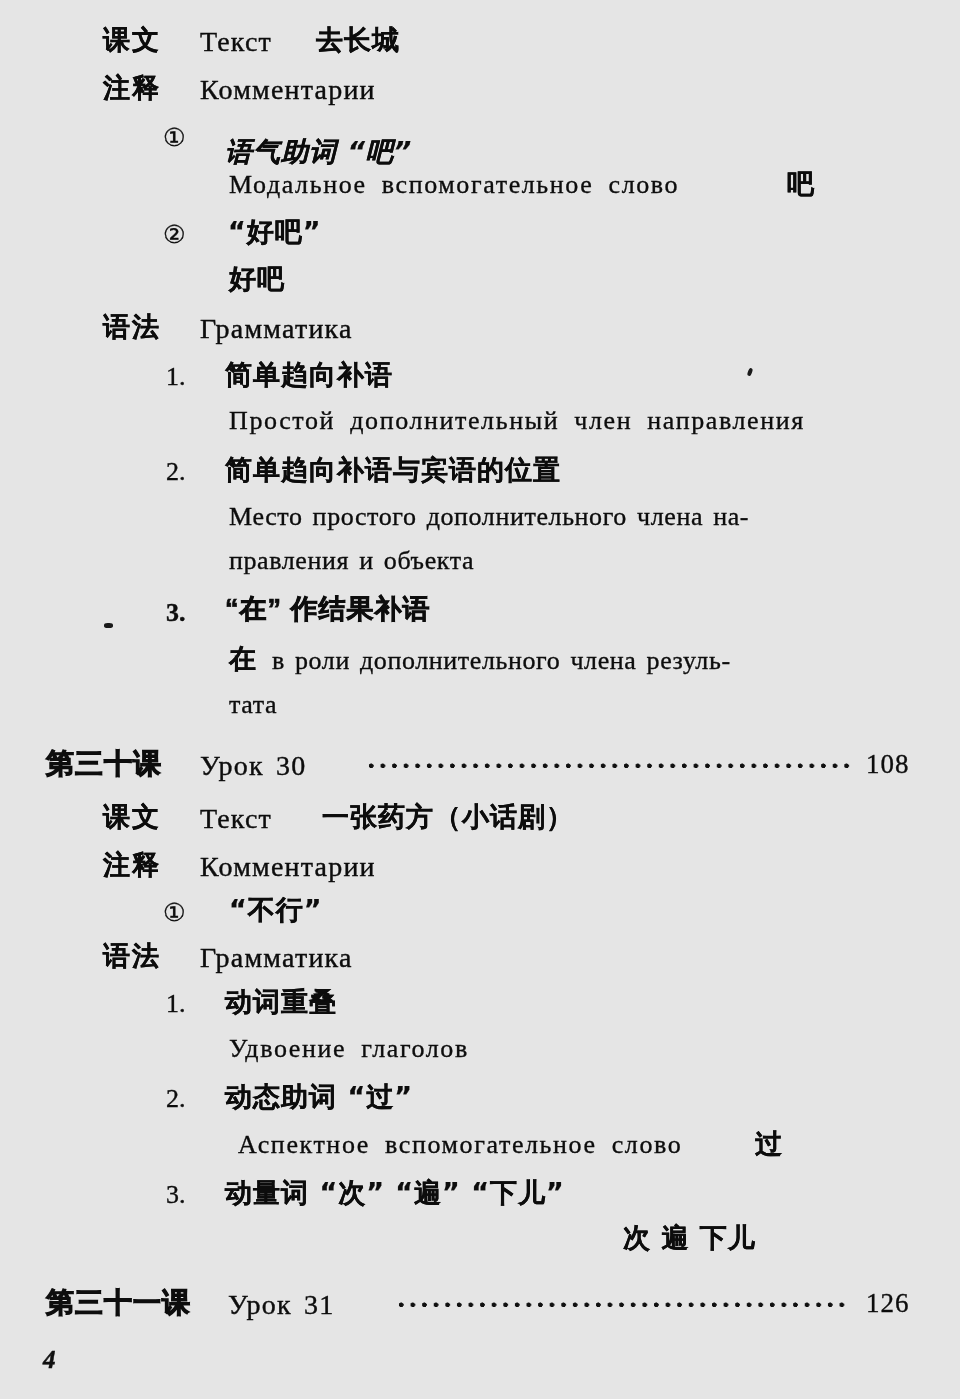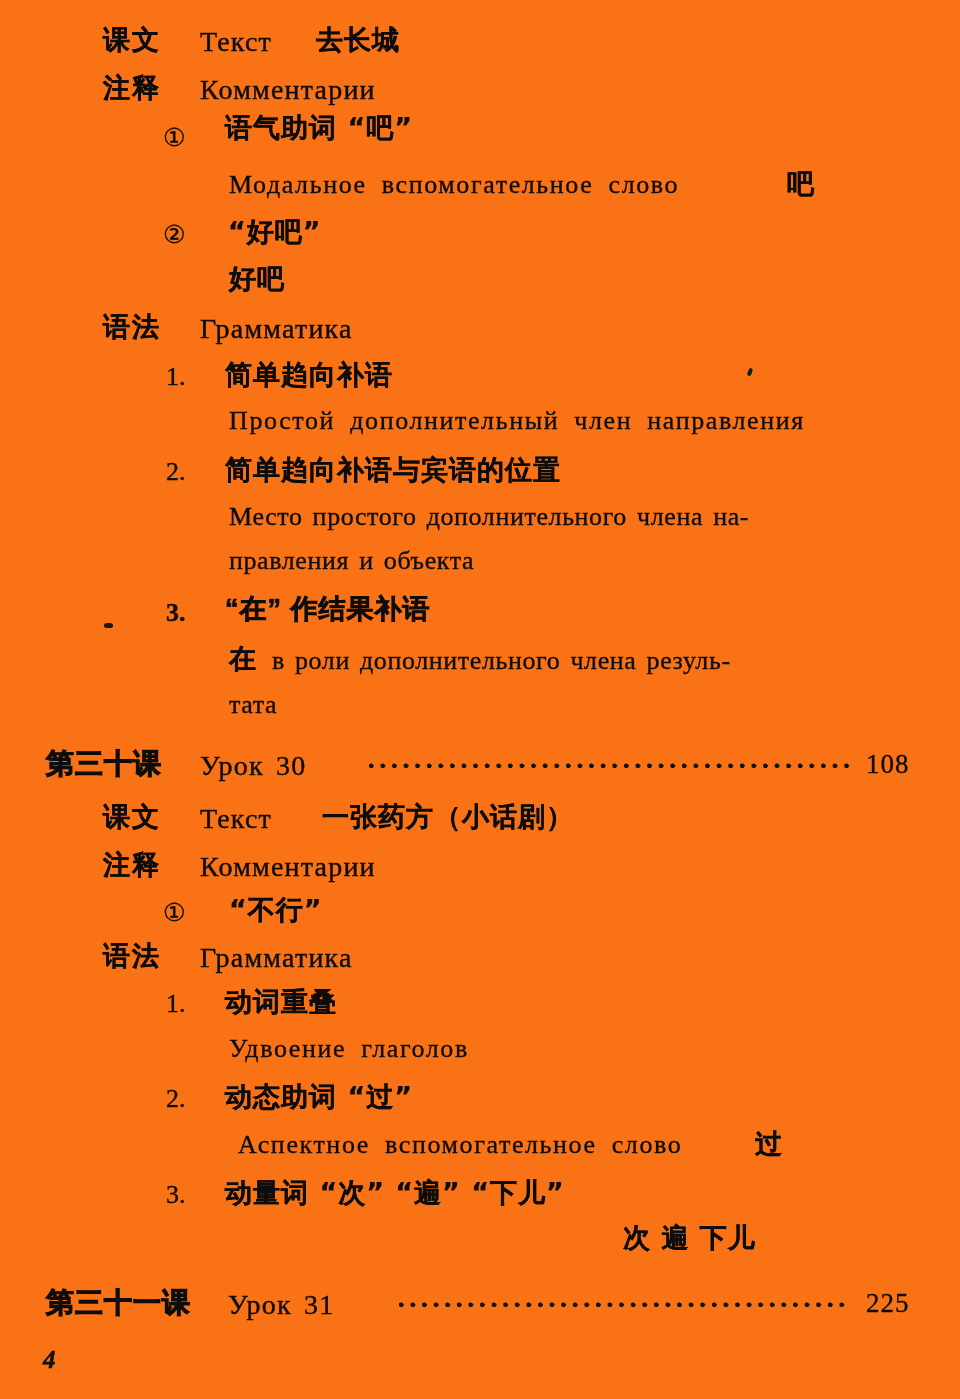--- a/index.html
+++ b/index.html
@@ -12,21 +12,21 @@
     height: 1399px;
     position: relative;
     overflow: hidden;
     font-family: "Liberation Serif", "DejaVu Serif", serif;
     color: #111111;
   }
 
   .page {
     position: absolute;
     inset: 0;
-    background: #f97316;
+    background: #e5e5e5;
   }
 
   
   .ln {
     position: absolute;
     white-space: nowrap;
     line-height: 1;
     color: #0d0d0d;
   }
 
@@ -152,21 +152,21 @@
 <div class="page">
 
   <div class="ln cn-label" style="left:103px; top:26px;">课文</div>
   <div class="ln ru-head" style="left:200px; top:28px;">Текст</div>
   <div class="ln cn" style="left:316px; top:26px;">去长城</div>
 
   <div class="ln cn-label" style="left:103px; top:74px;">注释</div>
   <div class="ln ru-head" style="left:200px; top:76px;">Комментарии</div>
 
   <div class="ln circnum" style="left:163px; top:125px;">①</div>
-  <div class="ln cn" style="left:225px; top:114px;">语气助词 “吧”</div>
+  <div class="ln cn" style="left:225px; top:138px;font-style:italic;">语气助词 “吧”</div>
   <div class="ln ru-wide" style="left:229px; top:172px;">Модальное вспомогательное слово</div>
   <div class="ln cn" style="left:787px; top:170px;">吧</div>
 
   <div class="ln circnum" style="left:163px; top:222px;">②</div>
   <div class="ln cn" style="left:228px; top:218px;">“好吧”</div>
   <div class="ln cn" style="left:229px; top:265px;">好吧</div>
 
   <div class="ln cn-label" style="left:103px; top:313px;">语法</div>
   <div class="ln ru-head" style="left:200px; top:315px;">Грамматика</div>
 
@@ -212,20 +212,20 @@
   <div class="ln ru-wide" style="left:238px; top:1132px;">Аспектное  вспомогательное  слово</div>
   <div class="ln cn" style="left:755px; top:1130px;">过</div>
 
   <div class="ln num-plain" style="left:166px; top:1182px;">3.</div>
   <div class="ln cn" style="left:225px; top:1179px;">动量词 “次” “遍” “下儿”</div>
   <div class="ln cn" style="left:600px; top:1224px;margin-left:23px;">次  遍  下儿</div>
 
   <div class="ln cn-heading" style="left:46px; top:1289px;">第三十一课</div>
   <div class="ln ru-head" style="left:228px; top:1291px;">Урок 31</div>
   <div class="leader" style="left:398px; top:1301px; width:452px;"></div>
-  <div class="ln pg" style="left:866px; top:1290px;">225</div>
+  <div class="ln pg" style="left:866px; top:1290px;">126</div>
 
   <div class="folio" style="left:43px; top:1346px;">4</div>
 
   <div class="speck" style="left:748px; top:368px; width:4px; height:8px; transform:rotate(20deg);"></div>
   <div class="speck" style="left:104px; top:623px; width:9px; height:5px;"></div>
 
 </div>
 
 </body></html>

